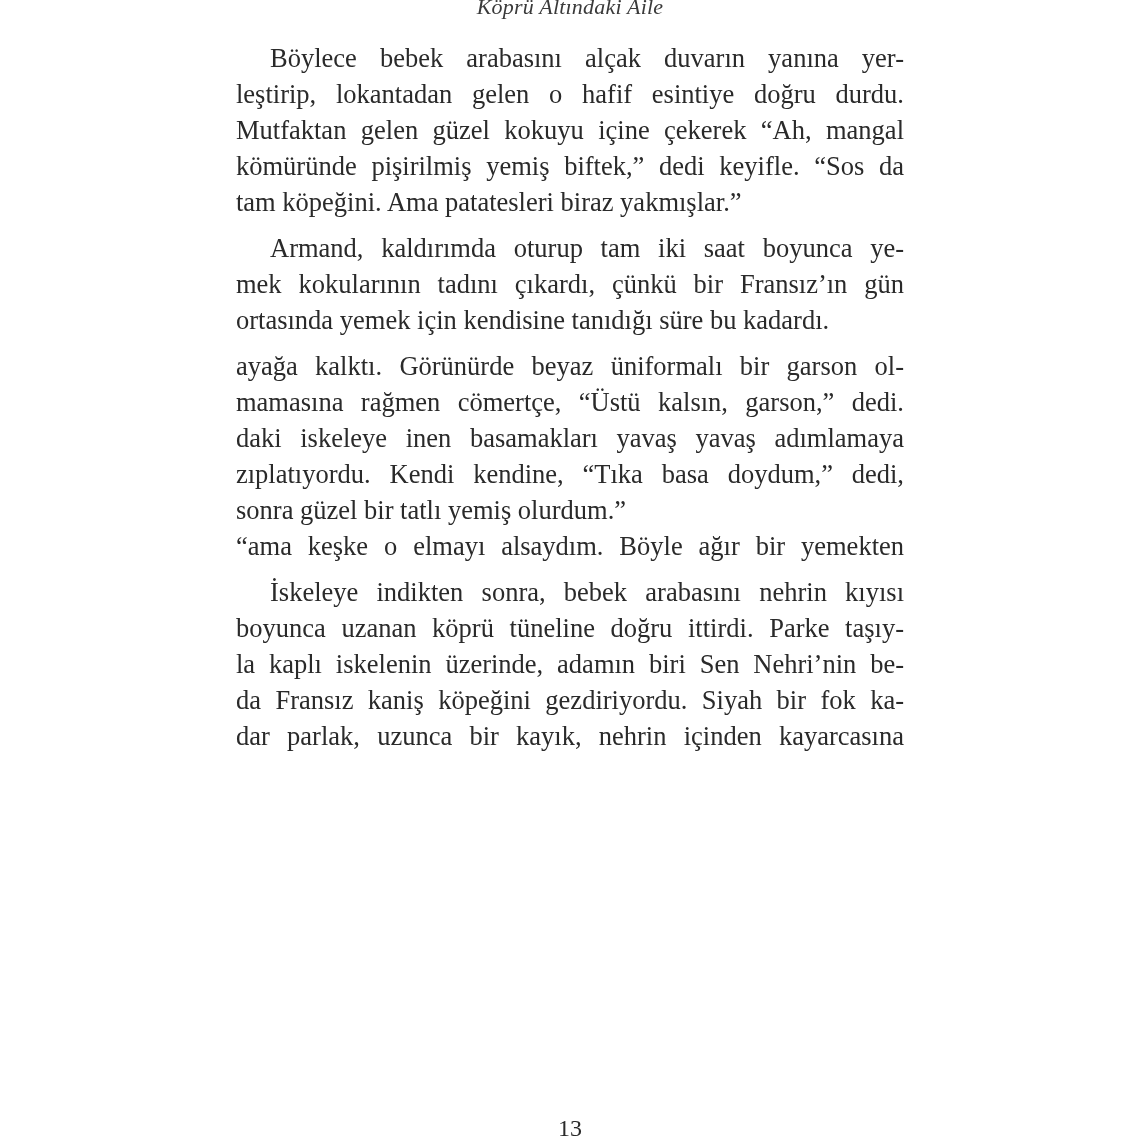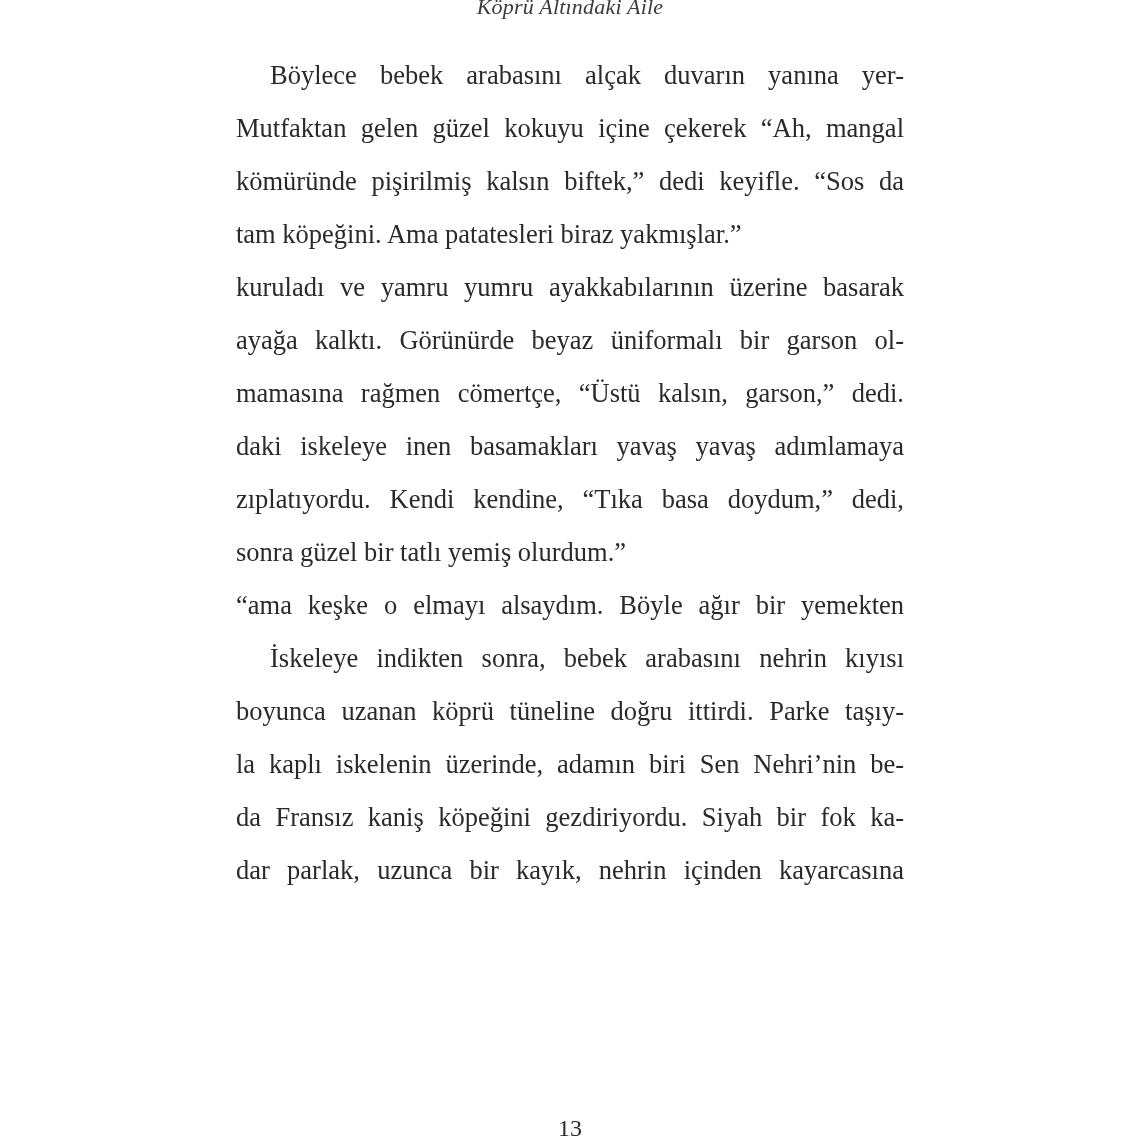--- a/index.html
+++ b/index.html
@@ -3,40 +3,45 @@
 <meta charset="utf-8">
 <style>
   html, body { margin: 0; padding: 0; background: #ffffff; }
   body { width: 1140px; height: 1140px; position: relative; overflow: hidden;
          font-family: "Liberation Serif", "DejaVu Serif", serif; color: #2a2a2a; }
   .running-head { position: absolute; top: -6px; left: 0; width: 1140px; text-align: center;
          font-style: italic; font-size: 22px; color: #3a3a3a; letter-spacing: 0.2px; }
   .text-block { position: absolute; top: 40px; left: 236px; width: 668px; }
   .para { margin: 0 0 10px 0; }
   .line { display: block; height: 36px; line-height: 36px; font-size: 26.5px;
-          text-align: justify; text-align-last: justify; white-space: nowrap; margin-top: 17px; }
+          text-align: justify; text-align-last: justify; white-space: nowrap; }
   .line.last { text-align-last: left; }
   .line.indent { padding-left: 34px; }
   .page-number { position: absolute; top: 1115px; left: 0; width: 1140px; text-align: center;
           font-size: 24px; color: #2a2a2a; }
 </style>
 </head>
 <body>
 
 <div class="running-head">Köprü Altındaki Aile</div>
 
 <div class="text-block">
   <div class="para">
     <span class="line indent">Böylece bebek arabasını alçak duvarın yanına yer-</span>
+    <span class="line">leştirip, lokantadan gelen o hafif esintiye doğru durdu.</span>
     <span class="line">Mutfaktan gelen güzel kokuyu içine çekerek “Ah, mangal</span>
-    <span class="line">kömüründe pişirilmiş kalsın biftek,” dedi keyifle. “Sos da</span>
+    <span class="line">kömüründe pişirilmiş yemiş biftek,” dedi keyifle. “Sos da</span>
     <span class="line last">tam köpeğini. Ama patatesleri biraz yakmışlar.”</span>
   </div>
   <div class="para">
-    <span class="line">kuruladı ve yamru yumru ayakkabılarının üzerine basarak</span>
+    <span class="line indent">Armand, kaldırımda oturup tam iki saat boyunca ye-</span>
+    <span class="line">mek kokularının tadını çıkardı, çünkü bir Fransız’ın gün</span>
+    <span class="line last">ortasında yemek için kendisine tanıdığı süre bu kadardı.</span>
+  </div>
+  <div class="para">
     <span class="line">ayağa kalktı. Görünürde beyaz üniformalı bir garson ol-</span>
     <span class="line">mamasına rağmen cömertçe, “Üstü kalsın, garson,” dedi.</span>
     <span class="line">daki iskeleye inen basamakları yavaş yavaş adımlamaya</span>
     <span class="line">zıplatıyordu. Kendi kendine, “Tıka basa doydum,” dedi,</span>
     <span class="line last">sonra güzel bir tatlı yemiş olurdum.”</span>
     <span class="line">“ama keşke o elmayı alsaydım. Böyle ağır bir yemekten</span>
   </div>
   <div class="para">
     <span class="line indent">İskeleye indikten sonra, bebek arabasını nehrin kıyısı</span>
     <span class="line">boyunca uzanan köprü tüneline doğru ittirdi. Parke taşıy-</span>

